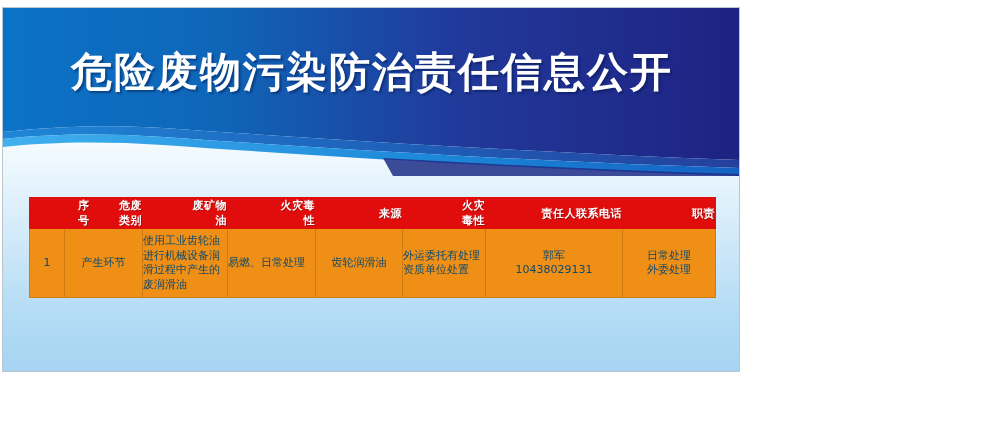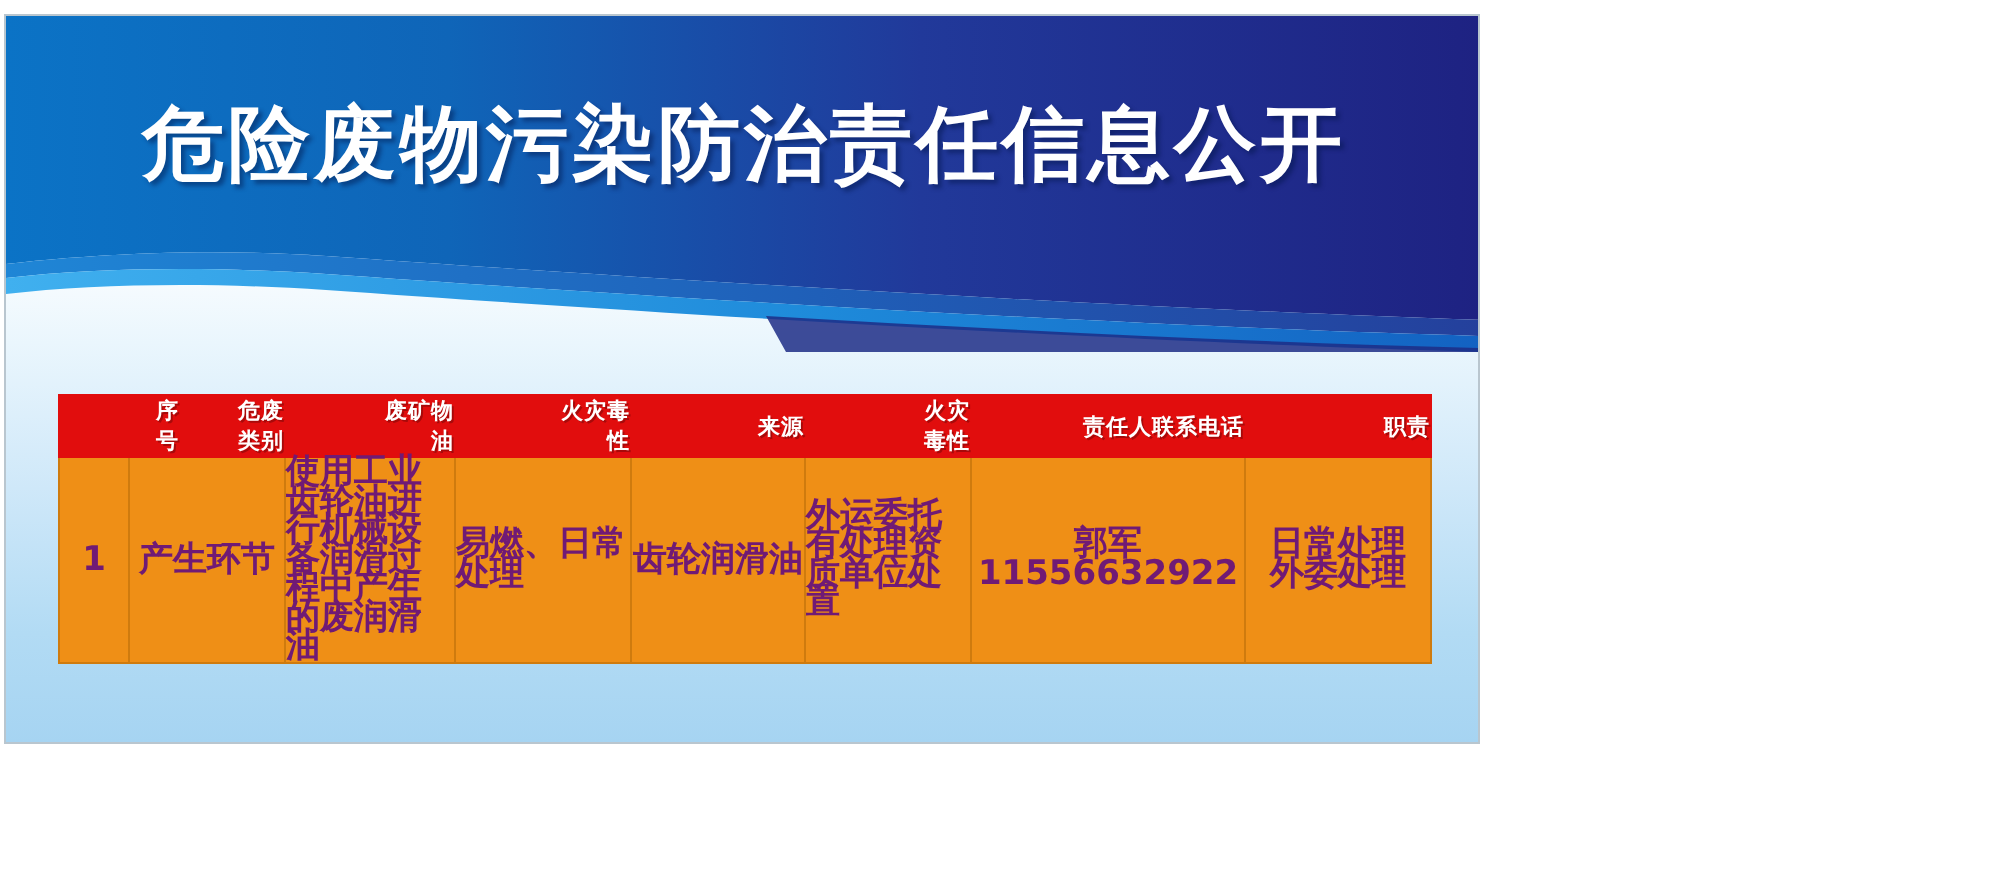--- a/index.html
+++ b/index.html
@@ -83,23 +83,23 @@
     font-weight: bold;
     height: 28px;
     text-align: right;
     border-color: #e10d0d;
     letter-spacing: 0.5px;
     text-shadow: 1px 1px 0 rgba(0,0,0,0.25);
     padding-left: 48px;
   }
   table.info tbody td {
     background: #ef8f16;
-    color: #701a75;
-    font-size: 17px;
-    font-weight: bold;
+    color: #0c4a6e;
+    font-size: 11px;
+    font-weight: normal;
     height: 68px;
     line-height: 14.5px;
     border-color: #cf7b0e;
   }
   td.c-center { text-align: center; }
   td.c-left   { text-align: left; padding: 0 3px; }
   .cellbox { display: block; }
 
   
   #company {
@@ -188,21 +188,21 @@
           </td>
           <td class="c-left">
             <span class="cellbox">易燃、日常处理</span>
           </td>
           <td class="c-center">齿轮润滑油</td>
           <td class="c-left">
             <span class="cellbox">外运委托有处理资质单位处置</span>
           </td>
           <td class="c-center">
             <span class="cellbox">郭军</span>
-            <span class="cellbox">11556632922</span>
+            <span class="cellbox">10438029131</span>
           </td>
           <td class="c-center">
             <span class="cellbox">日常处理</span>
             <span class="cellbox">外委处理</span>
           </td>
         </tr>
       </tbody>
     </table>
   </div>
 

